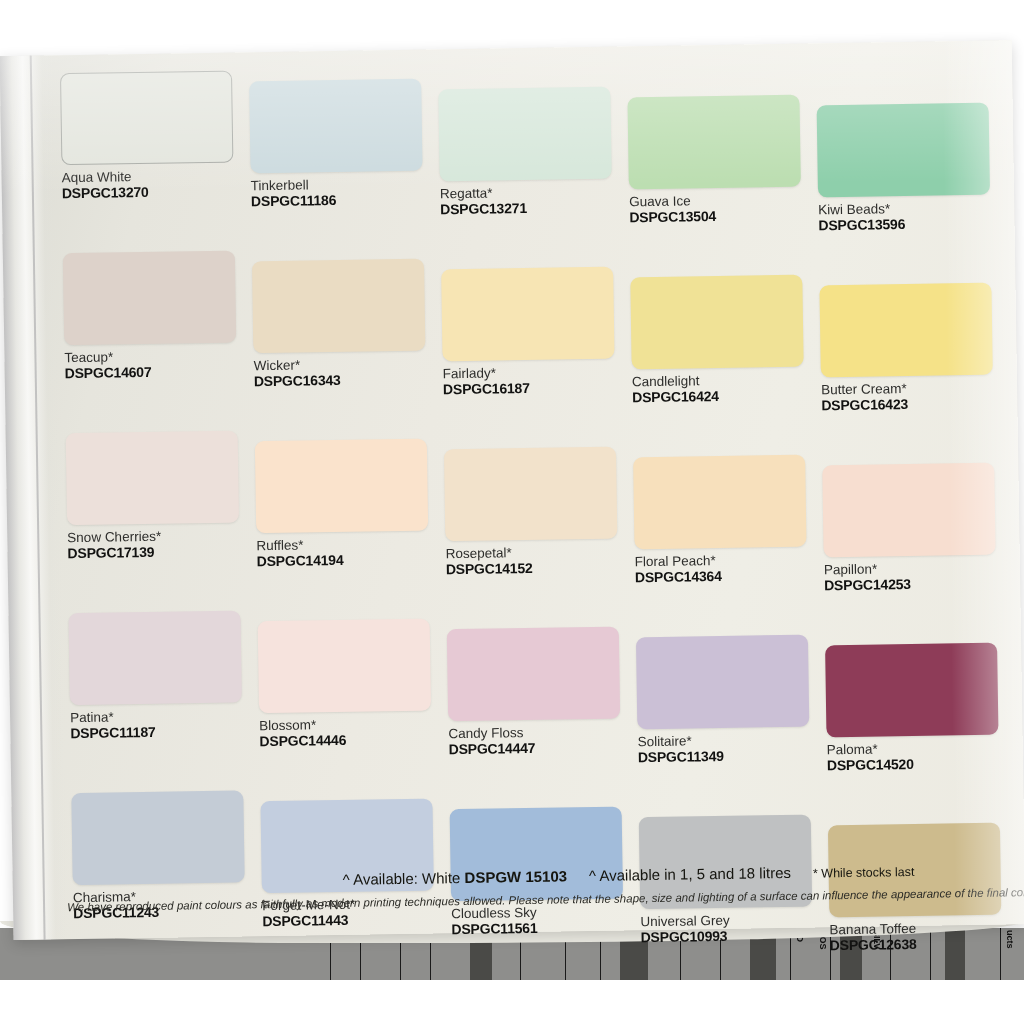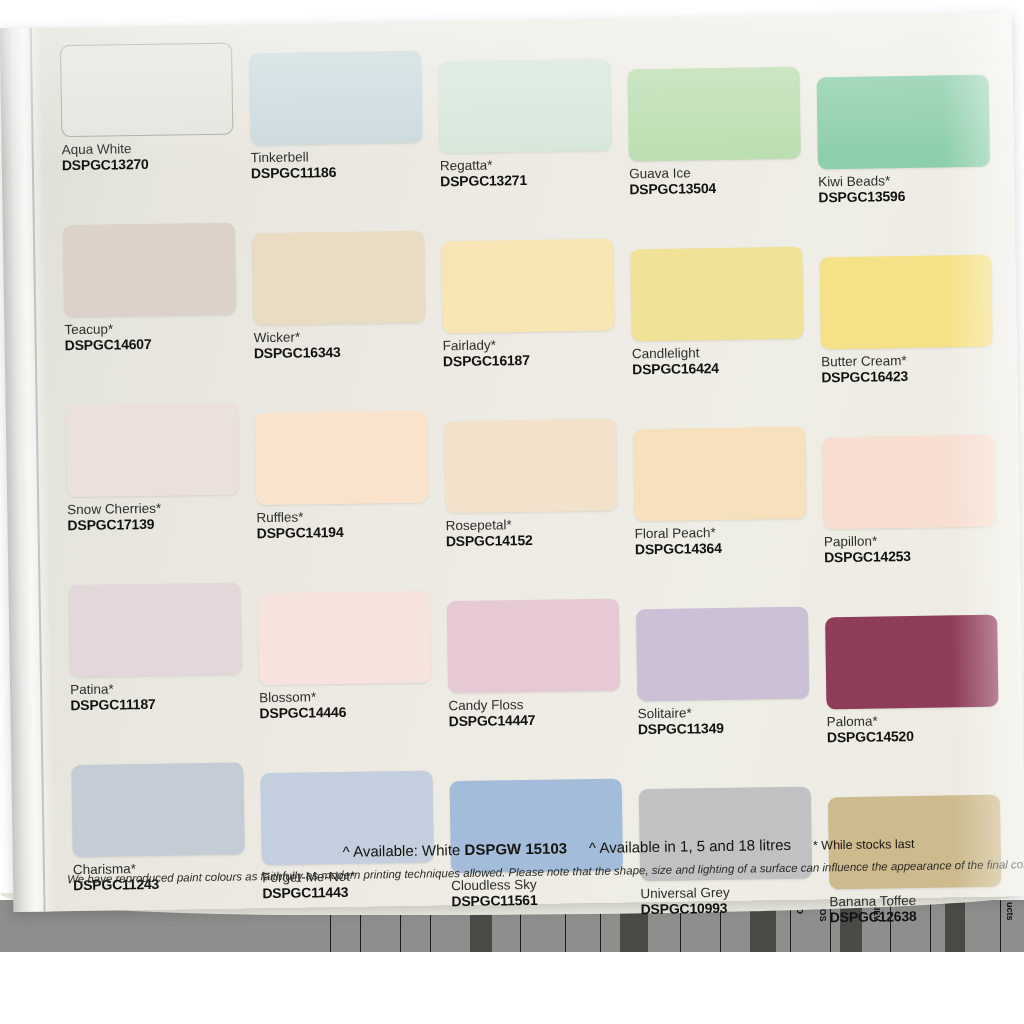--- a/index.html
+++ b/index.html
@@ -11,20 +11,21 @@
     overflow: hidden;
     background: #ffffff;
     font-family: "Liberation Sans", sans-serif;
   }
 
   #stage {
     position: relative;
     width: 1024px;
     height: 720px;
     background: #ffffff;
+    margin-top: 28px;
   }
 
   
   #under-page {
     position: absolute;
     left: 0;
     top: 900px;
     width: 1024px;
     height: 52px;
     background: #8e8e8c;

